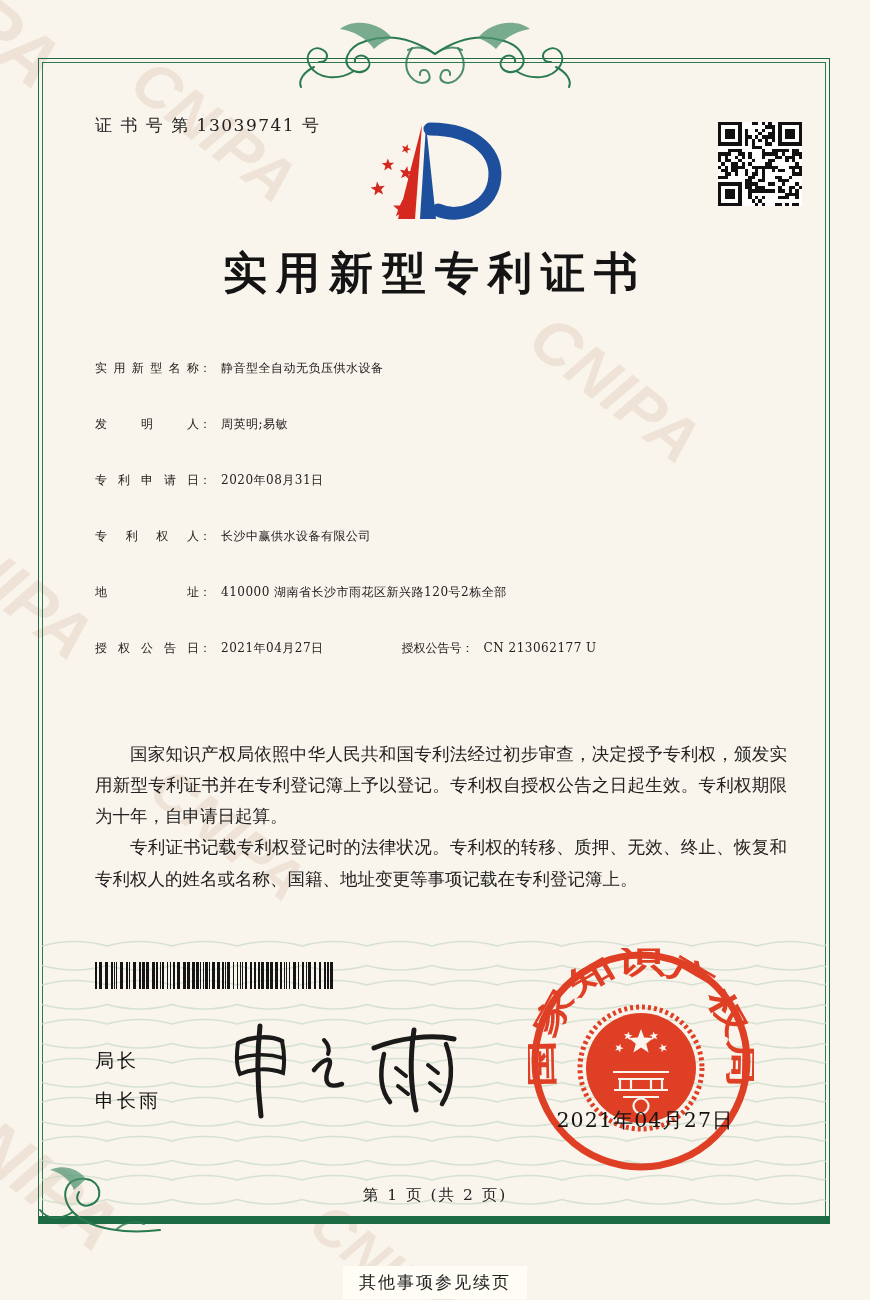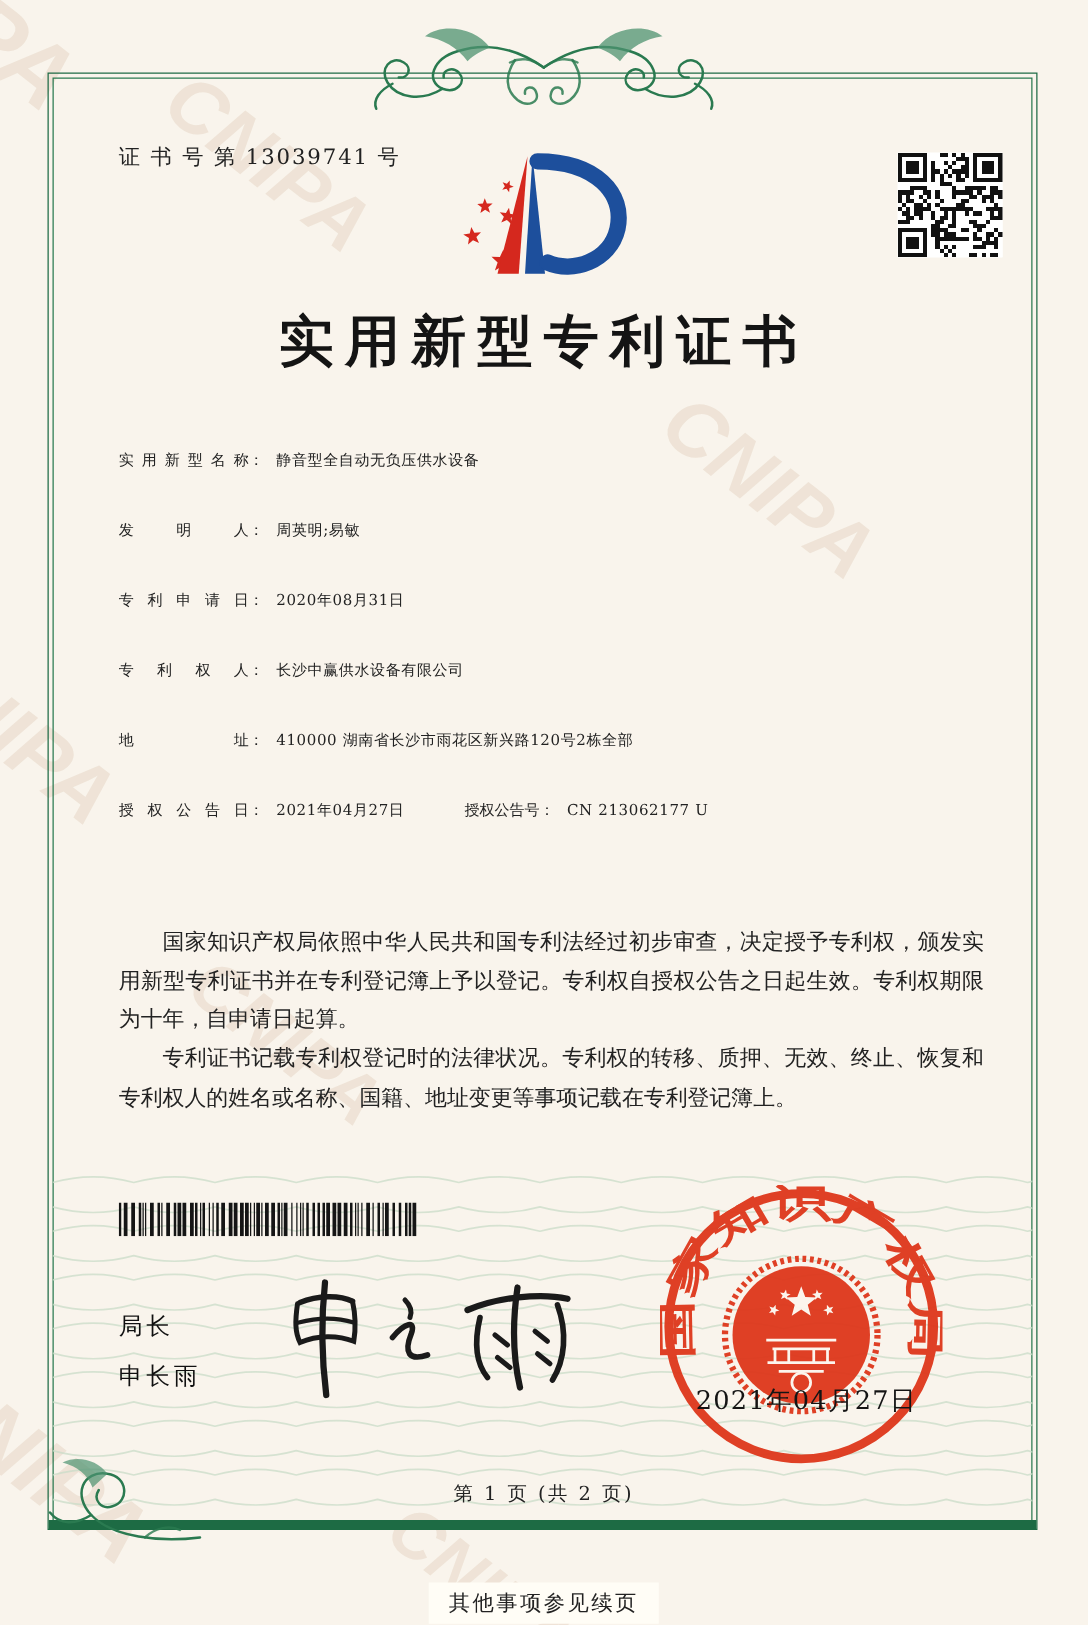--- a/index.html
+++ b/index.html
@@ -39,21 +39,21 @@
   }
   
   #fields{position:absolute;left:95px;top:360px;width:700px;}
   .frow{height:22px;margin-bottom:34px;font-size:12px;white-space:nowrap;}
   .flabel{
     display:inline-block;width:104px;text-align:justify;text-align-last:justify;
     vertical-align:top;color:#222;
   }
   .fcolon{display:inline-block;color:#222;}
   .fvalue{display:inline-block;margin-left:10px;color:#222;letter-spacing:.5px;}
-  .fgroup2{display:inline-block;margin-left:48px;}
+  .fgroup2{display:inline-block;margin-left:78px;}
   
   #paras{
     position:absolute;left:95px;top:740px;width:692px;font-size:17.5px;
     line-height:1.78;text-align:justify;color:#222;
   }
   #paras p{margin:0;text-indent:2em;font-family:Liberation Mono, monospace;}
   
   #barcode{
     position:absolute;left:95px;top:962px;width:252px;height:27px;
     overflow:hidden;white-space:nowrap;font-size:0;

